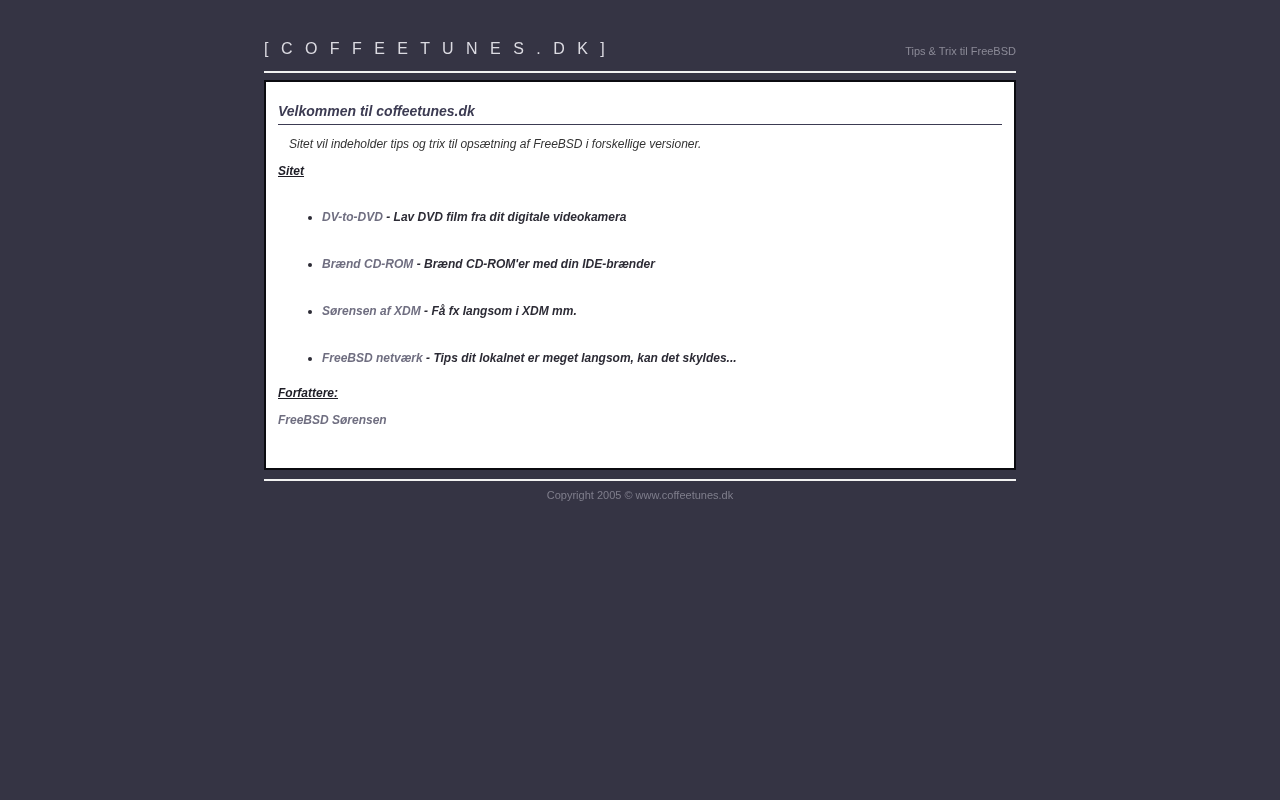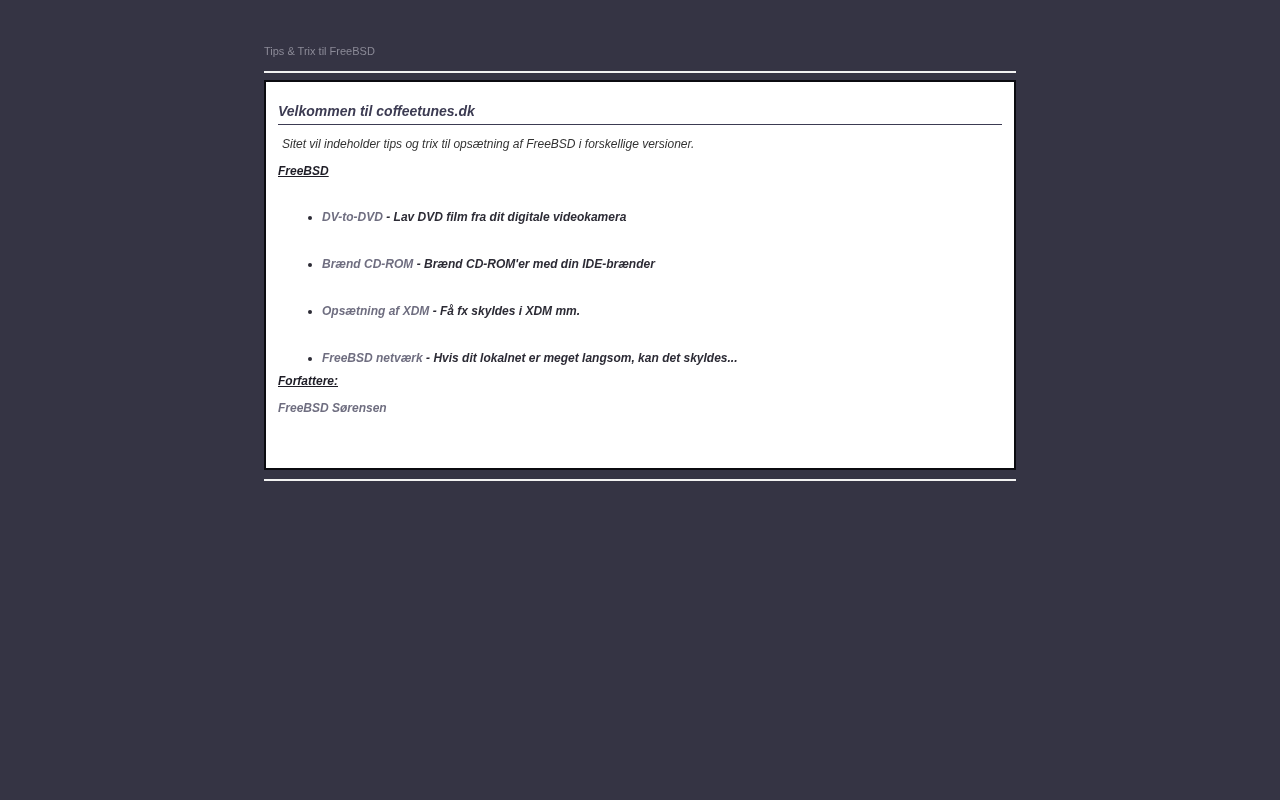--- a/index.html
+++ b/index.html
@@ -53,21 +53,21 @@
   }
   .box-title {
     margin: 13px 0 0 0;
     font-size: 14px;
     font-weight: bold;
     color: #3c3b52;
     padding-bottom: 5px;
     border-bottom: 1px solid #3c3b52;
   }
   .para {
-    margin: 13px 0 0 4px;
+    margin: 13px 0 0 11px;
     font-size: 12px;
     color: #333333;
     line-height: 13px;
   }
   .section-heading {
     margin: 13px 0 0 0;
     font-size: 12px;
     font-weight: bold;
     color: #1e1d26;
     text-decoration: underline;
@@ -88,21 +88,21 @@
     color: #6f6e80;
     font-weight: bold;
     cursor: pointer;
     text-decoration: none;
   }
   .howto-desc {
     color: #2c2b35;
     font-weight: bold;
   }
   .authors-heading {
-    margin-top: 8px;
+    margin-top: 20px;
   }
   .author-name {
     margin: 13px 0 0 0;
     font-size: 12px;
     font-weight: bold;
     color: #6f6e80;
   }
   .footer-rule {
     margin-top: 9px;
   }
@@ -112,53 +112,55 @@
     font-size: 11px;
     color: #7f7e8c;
   }
 </style>
 </head>
 <body>
 
 <div class="page">
 
   <div class="header-row">
+    <div class="brand">[ C O F F E E T U N E S . D K ]</div>
     <div class="tagline">Tips &amp; Trix til FreeBSD</div>
   </div>
 
   <div class="hr-light"></div>
 
   <div class="content-box">
     <h1 class="box-title">Velkommen til coffeetunes.dk</h1>
 
     <p class="para">Sitet vil indeholder tips og trix til opsætning af FreeBSD i forskellige versioner.</p>
 
 
-    <div class="section-heading">FreeBSD</div>
+    <div class="section-heading">Sitet</div>
 
     <ul class="howto-list">
       <li>
         <span class="howto-link">DV-to-DVD</span>
         <span class="howto-desc">- Lav DVD film fra dit digitale videokamera</span>
       </li>
       <li>
         <span class="howto-link">Brænd CD-ROM</span>
         <span class="howto-desc">- Brænd CD-ROM'er med din IDE-brænder</span>
       </li>
       <li>
-        <span class="howto-link">Opsætning af XDM</span>
-        <span class="howto-desc">- Få fx skyldes i XDM mm.</span>
+        <span class="howto-link">Sørensen af XDM</span>
+        <span class="howto-desc">- Få fx langsom i XDM mm.</span>
       </li>
       <li>
         <span class="howto-link">FreeBSD netværk</span>
-        <span class="howto-desc">- Hvis dit lokalnet er meget langsom, kan det skyldes...</span>
+        <span class="howto-desc">- Tips dit lokalnet er meget langsom, kan det skyldes...</span>
       </li>
     </ul>
 
     <div class="section-heading authors-heading">Forfattere:</div>
 
     <p class="author-name">FreeBSD Sørensen</p>
   </div>
 
   <div class="hr-light footer-rule"></div>
 
+  <div class="copyright">Copyright 2005 © www.coffeetunes.dk</div>
 
 </div>
 
 </body></html>

